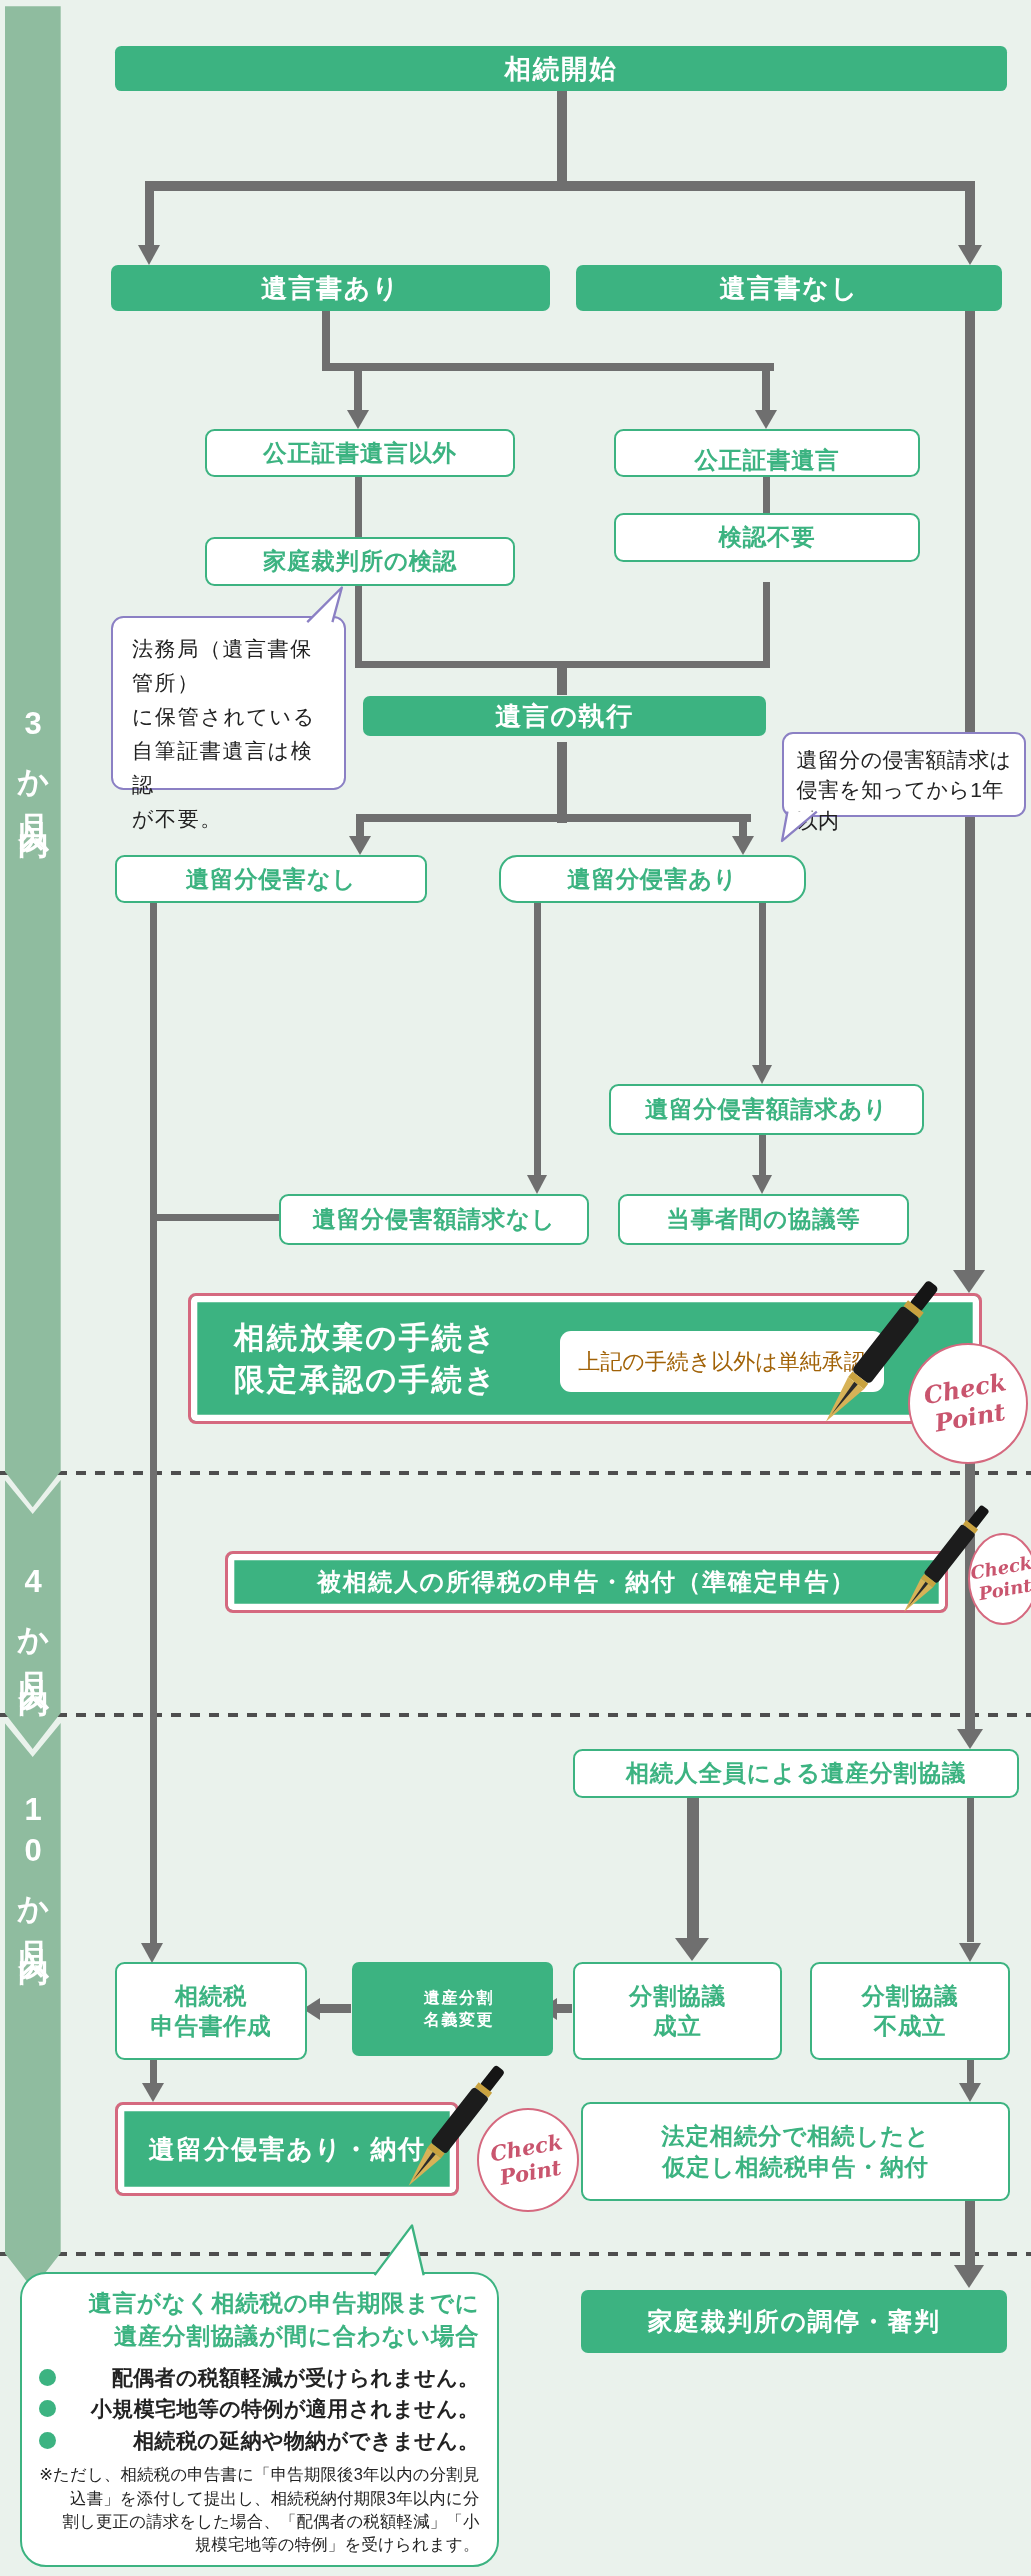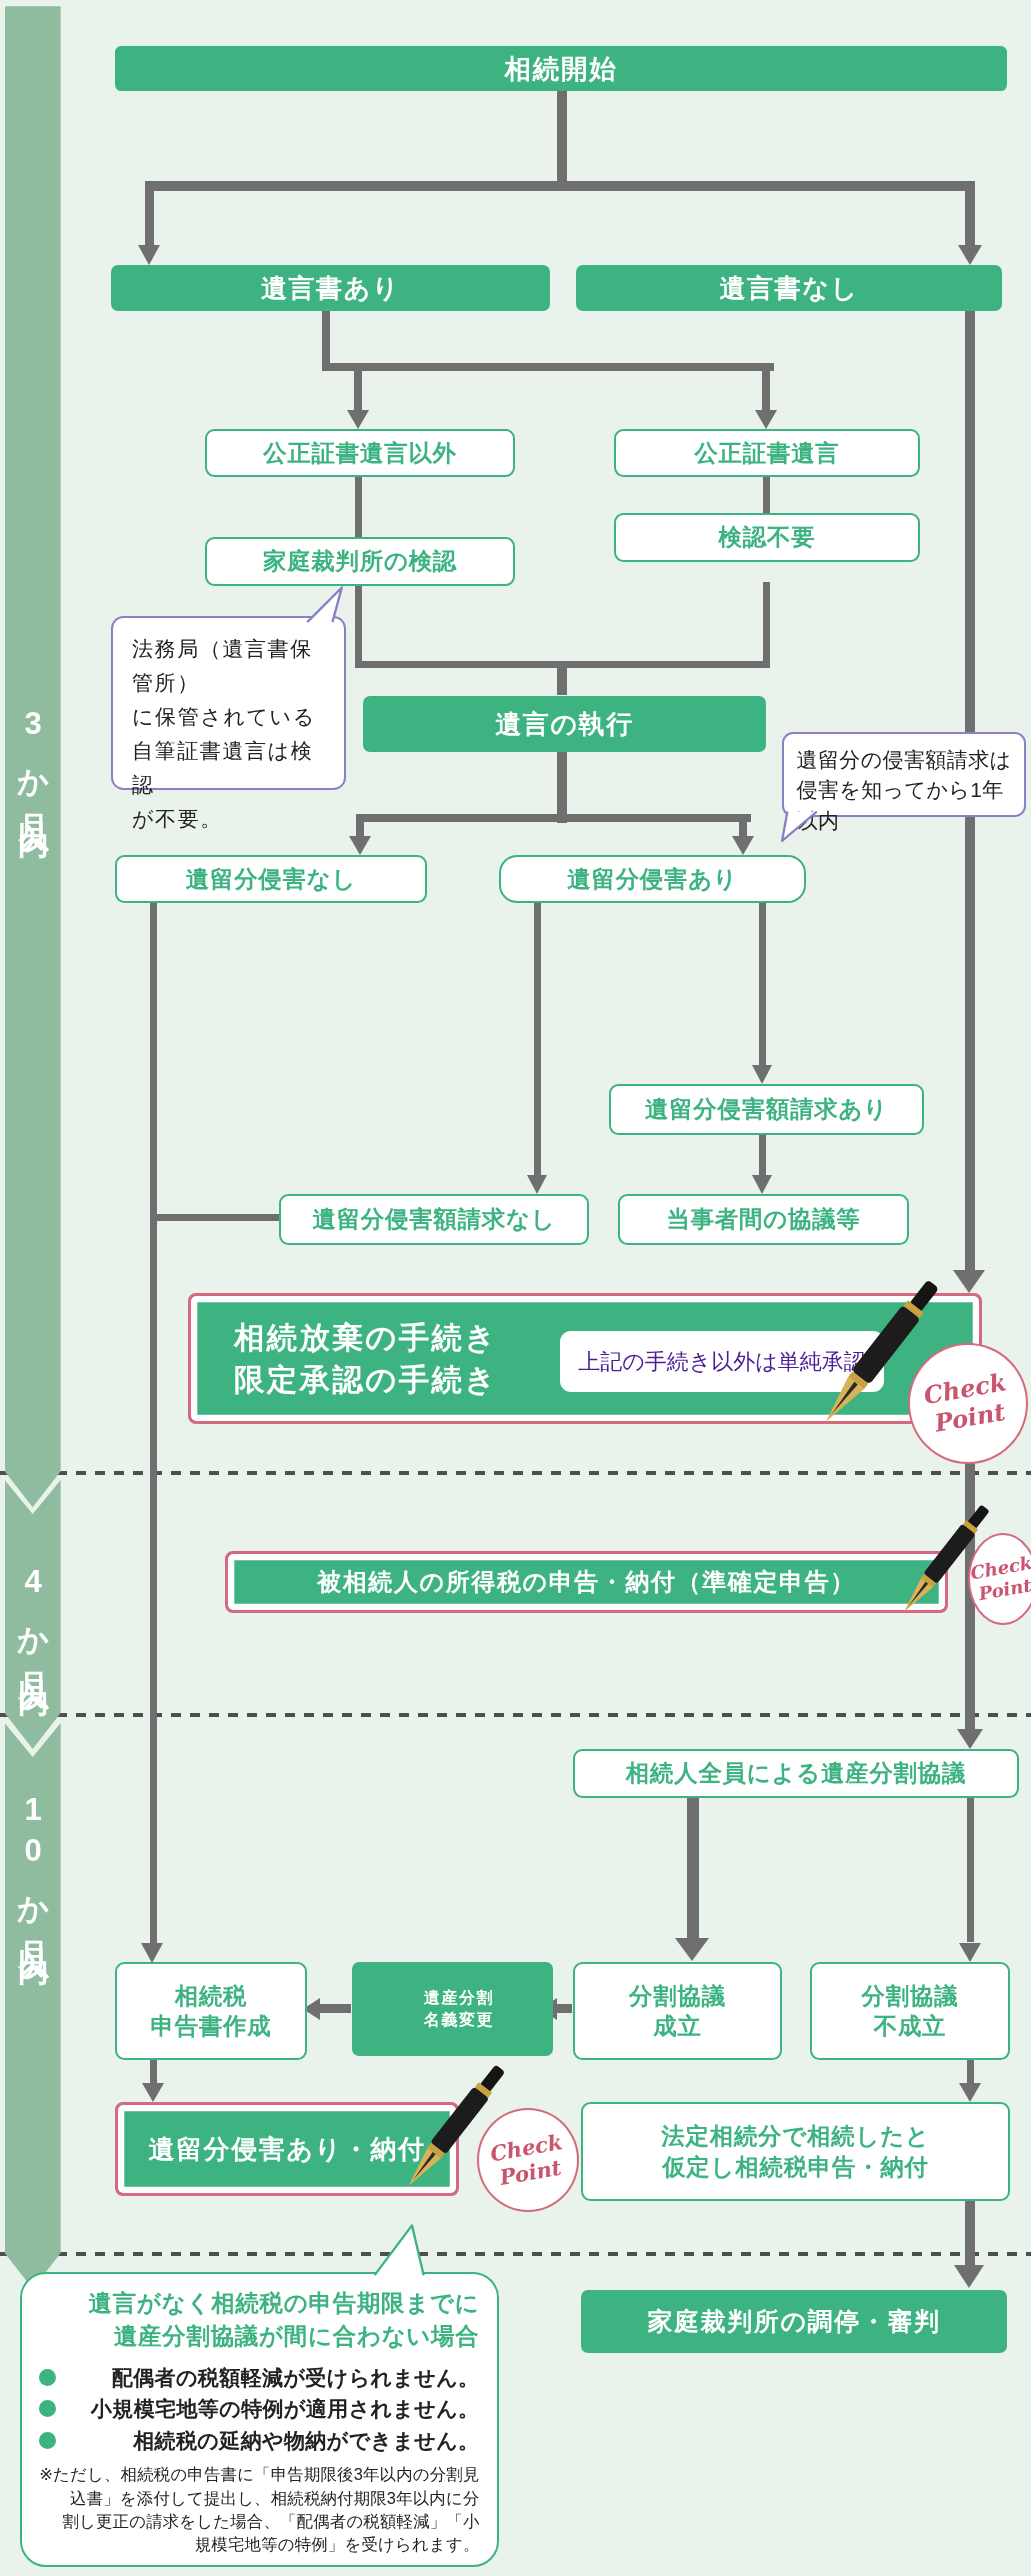--- a/index.html
+++ b/index.html
@@ -14,21 +14,21 @@
   .gbox{position:absolute;background:var(--green);color:#fff;display:flex;align-items:center;justify-content:center;
         font-size:26px;font-weight:600;letter-spacing:1.6px;border-radius:7px;z-index:4;text-align:center;}
   .obox{position:absolute;background:#fff;border:2.3px solid var(--green);color:var(--green);display:flex;
         align-items:center;justify-content:center;font-size:23.4px;font-weight:600;letter-spacing:0.8px;
         border-radius:9.4px;text-align:center;white-space:pre-line;line-height:1.3;z-index:4;}
   .pwrap{position:absolute;background:var(--green);border:3.1px solid var(--pink);border-radius:7.8px;
         box-shadow:inset 0 0 0 6.3px #fff;z-index:5;}
   .bigtxt{position:absolute;left:43px;top:50%;transform:translateY(-50%);color:#fff;font-size:30.5px;
         font-weight:600;letter-spacing:2.3px;line-height:1.4;white-space:pre-line;}
   .pill{position:absolute;left:369px;top:35px;width:324px;height:61px;background:#fff;border-radius:11px;
-        color:#4c1d95;font-size:22px;display:flex;align-items:center;justify-content:center;font-weight:500;}
+        color:#a16207;font-size:22px;display:flex;align-items:center;justify-content:center;font-weight:500;}
   .cwrap{position:absolute;inset:6.3px;display:flex;align-items:center;justify-content:center;color:#fff;
         font-weight:600;letter-spacing:1.6px;}
   .bubble{position:absolute;background:#fff;border:2.3px solid var(--purple);border-radius:12.5px;color:#222;z-index:6;}
   .tail{position:absolute;z-index:7;}
   .badge{position:absolute;background:#fff;border:2.3px solid var(--pink);border-radius:50%;display:flex;
         align-items:center;justify-content:center;z-index:8;}
   .cp{transform:rotate(-10deg);color:var(--checkpoint);font-family:"DejaVu Serif","Liberation Serif",serif;
         font-style:italic;font-weight:700;text-align:center;line-height:1.2;}
   .pen{position:absolute;z-index:9;transform:rotate(38deg);}
   .dash{position:absolute;left:0;width:1032px;height:3.9px;z-index:1;
@@ -135,30 +135,30 @@
   </div>
   <div class="gbox" style="left:111px;top:265px;width:439px;height:46px;">
     <span>遺言書あり</span>
   </div>
   <div class="gbox" style="left:576px;top:265px;width:426px;height:46px;">
     <span>遺言書なし</span>
   </div>
   <div class="obox" style="left:205px;top:429px;width:306px;height:44px;">
     <span>公正証書遺言以外</span>
   </div>
-  <div class="obox" style="left:614px;top:429px;width:302px;height:44px;">
+  <div class="obox" style="left:614px;top:429px;width:302px;height:44px;align-items:flex-end;">
     <span>公正証書遺言</span>
   </div>
   <div class="obox" style="left:205px;top:537px;width:306px;height:45px;">
     <span>家庭裁判所の検認</span>
   </div>
   <div class="obox" style="left:614px;top:513px;width:302px;height:45px;">
     <span>検認不要</span>
   </div>
-  <div class="gbox" style="left:363px;top:696px;width:403px;height:56px;">
+  <div class="gbox" style="left:363px;top:696px;width:403px;height:40px;">
     <span>遺言の執行</span>
   </div>
   <div class="obox" style="left:115px;top:855px;width:308px;height:44px;">
     <span>遺留分侵害なし</span>
   </div>
   <div class="obox" style="left:499px;top:855px;width:303px;height:44px;border-radius:18px;">
     <span>遺留分侵害あり</span>
   </div>
   <div class="obox" style="left:609px;top:1084px;width:311px;height:47px;">
     <span>遺留分侵害額請求あり</span>

